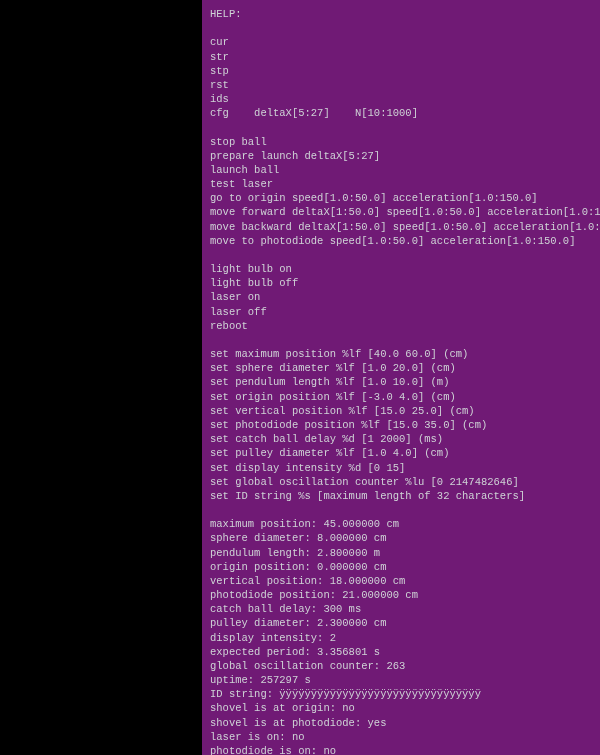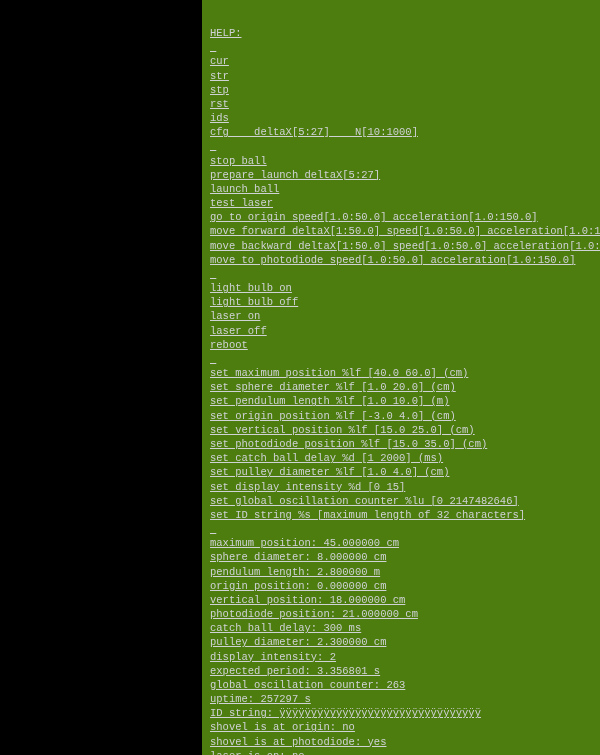--- a/index.html
+++ b/index.html
@@ -18,26 +18,25 @@
       width: 100%;
       height: 100%;
     }
     .left-panel {
       width: 202px;
       background: #000;
       flex-shrink: 0;
     }
     .terminal {
       flex: 1;
-      background: #4d7c0f;
-      padding: 26px 8px 8px 8px;
+      background: #701a75;
+      padding: 7px 8px 8px 8px;
       color: #cfd3d6;
       white-space: pre;
       overflow: hidden;
-      text-decoration: underline;
     }
     .line {
       display: block;
     }
   </style>
 </head>
 <body>
 
 <div class="layout">
   <div class="left-panel"></div>

